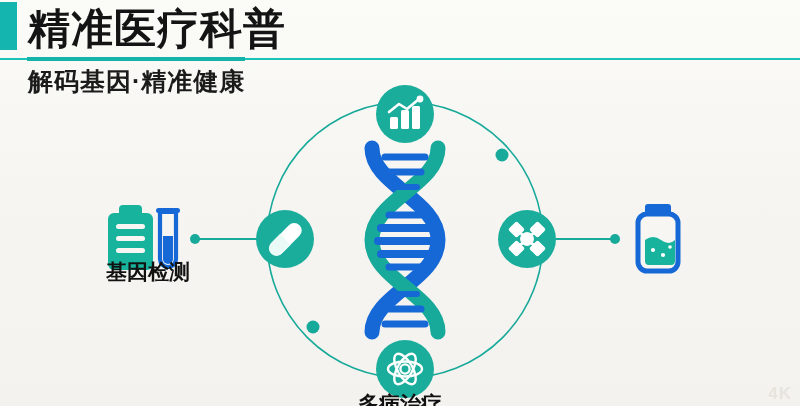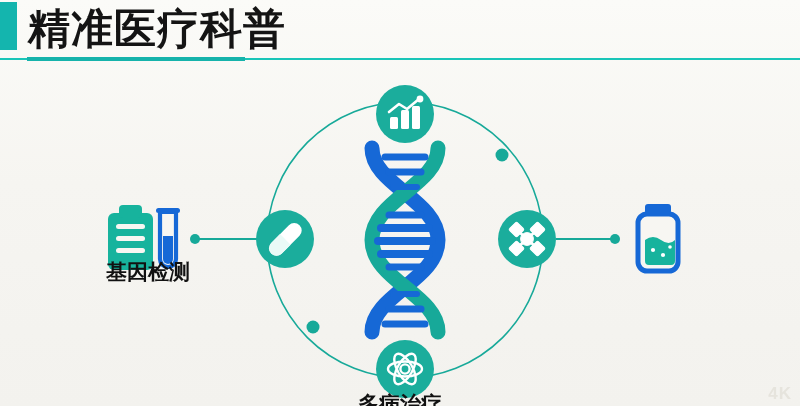--- a/index.html
+++ b/index.html
@@ -65,20 +65,21 @@
 </head>
 <body>
 
 <div id="stage">
   <div class="paper-grad"></div>
 
   <div class="accent-bar"></div>
   <div class="title">精准医疗科普</div>
   <div class="rule-full"></div>
   <div class="rule-strong"></div>
+  <div class="subtitle">解码基因·精准健康</div>
 
   <div class="diagram">
     <svg class="diagram-svg" width="800" height="406" viewBox="0 0 800 406" xmlns="http://www.w3.org/2000/svg">
 
       <g>
         <circle cx="405" cy="240" r="138" fill="none" stroke="#17a999" stroke-width="1.6"></circle>
         <circle cx="502" cy="155" r="6.5" fill="#17a999"></circle>
         <circle cx="313" cy="327" r="6.5" fill="#17a999"></circle>
       </g>
 

